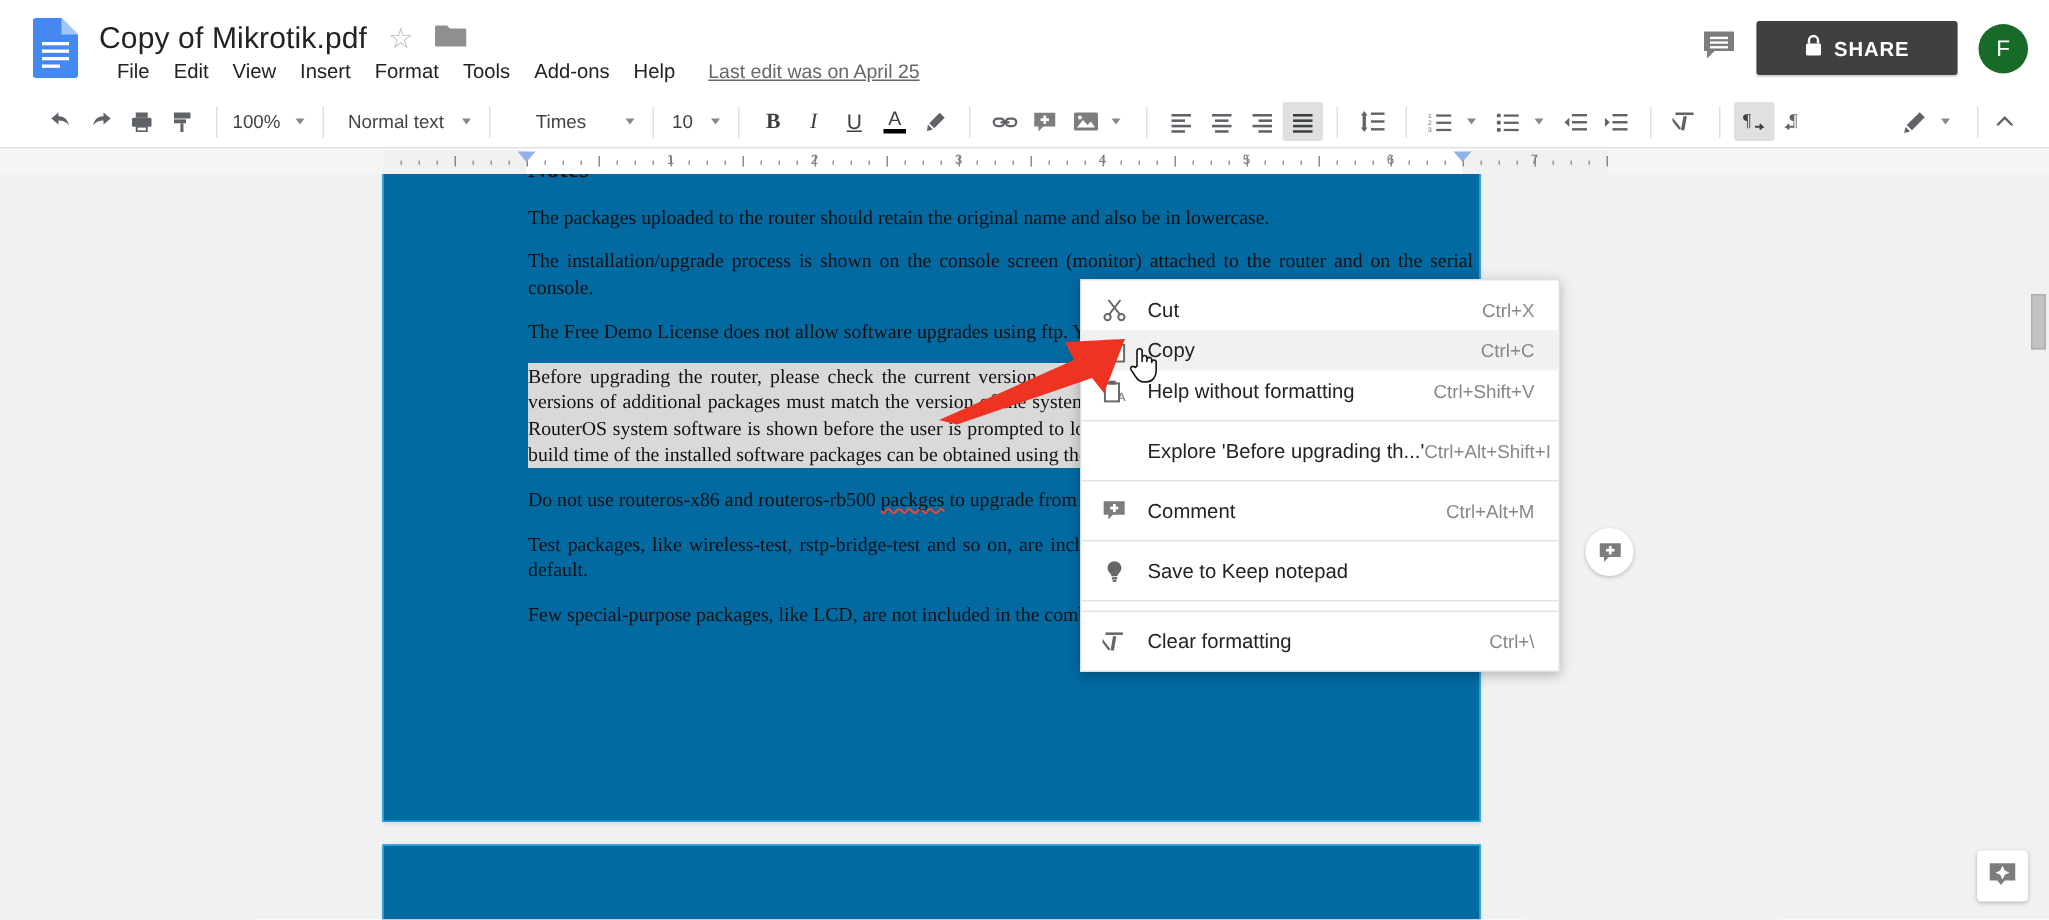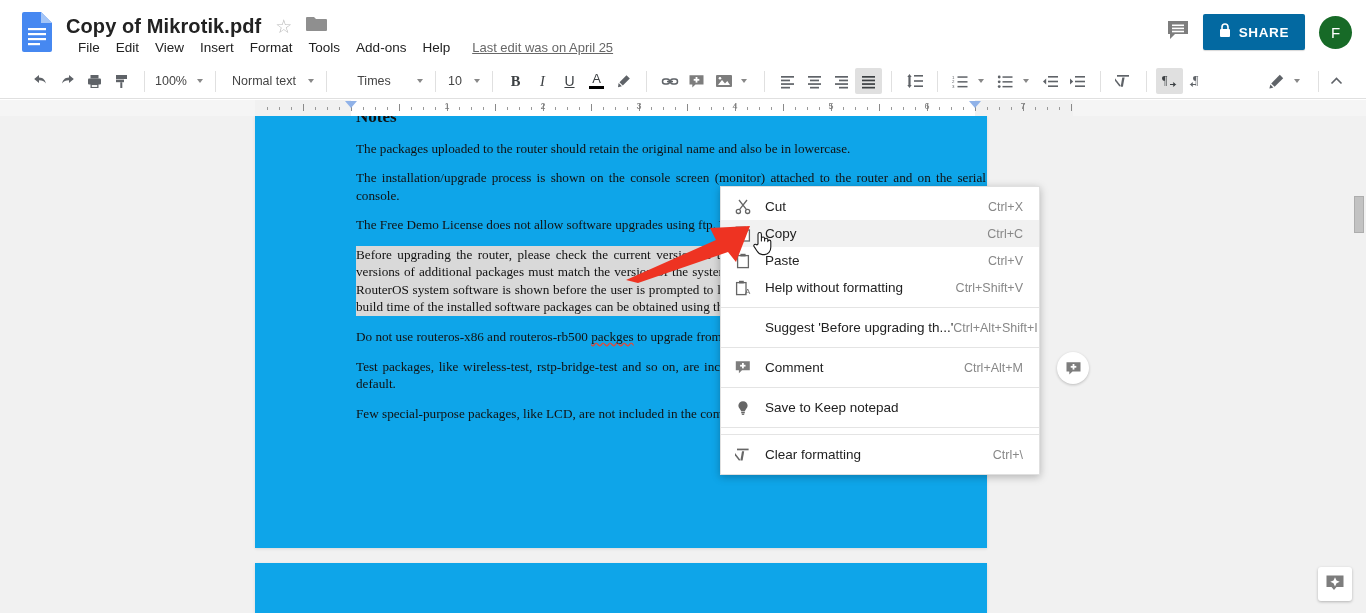--- a/index.html
+++ b/index.html
@@ -12,41 +12,41 @@
   #app { position: relative; width: 1366px; height: 613px; background: #fff; }
 
   
   .header { position: absolute; top: 0; left: 0; width: 1366px; height: 64px; background: #fff; }
   .doc-icon {
     position: absolute; left: 22px; top: 12px; width: 30px; height: 40px;
   }
   .doc-icon svg { display: block; }
   .title-row { position: absolute; left: 66px; top: 11px; height: 30px; display: flex; align-items: center; }
   .doc-title {
-    font-size: 20px; color: #222; font-weight: 700; white-space: nowrap;
+    font-size: 20px; color: #222; font-weight: 400; white-space: nowrap;
     letter-spacing: 0.1px;
   }
   .star-icon { margin-left: 14px; color: #b8b8b8; font-size: 19px; line-height: 1; cursor: pointer; }
   .folder-icon { margin-left: 14px; display: inline-block; cursor: pointer; }
 
   .menubar { position: absolute; left: 70px; top: 37px; display: flex; align-items: center; height: 20px; }
   .menu-item {
     font-size: 13.5px; color: #222; padding: 1px 8px; cursor: pointer; white-space: nowrap;
   }
   .last-edit {
     font-size: 13px; color: #676767; margin-left: 14px; text-decoration: underline;
     cursor: pointer; white-space: nowrap;
   }
 
   .header-right { position: absolute; right: 14px; top: 14px; display: flex; align-items: center; gap: 14px; }
   .comment-hist-icon { cursor: pointer; display: block; }
   .share-btn {
     display: flex; align-items: center; gap: 8px;
-    background: #0369a1; color: #fff; border: none; border-radius: 2px;
-    height: 36px; padding: 0 16px; cursor: pointer;
+    background: #404040; color: #fff; border: none; border-radius: 2px;
+    height: 36px; padding: 0 32px; cursor: pointer;
     font-size: 13.5px; font-weight: bold; letter-spacing: 0.6px;
     font-family: "Liberation Sans", sans-serif;
     box-shadow: 0 1px 1px rgba(0,0,0,0.16);
   }
   .avatar {
     width: 33px; height: 33px; border-radius: 50%; background: #176a27;
     color: #fff; font-size: 15px; display: flex; align-items: center;
     justify-content: center; cursor: pointer;
   }
 
@@ -98,22 +98,22 @@
     border-left: 6px solid transparent; border-right: 6px solid transparent;
     border-top: 7px solid #90b2e8;
   }
 
   
   .canvas {
     position: absolute; top: 116px; left: 0; width: 1352px; height: 497px;
     background: #f1f1f1; overflow: hidden;
   }
   .page {
-    position: absolute; left: 255px; width: 732px; background: #0ea5e9;
-    border: 5px solid #0ea5e9; box-shadow: 0 1px 3px rgba(0,0,0,0.1);
+    position: absolute; left: 255px; width: 732px; background: #0369a1;
+    border: 1px solid #0ea5e9; box-shadow: 0 1px 3px rgba(0,0,0,0.1);
   }
   .page-1 { top: -1px; height: 433px; }
   .page-2 { top: 447px; height: 200px; }
 
   .doc-body {
     position: absolute; left: 96px; top: 0px; width: 630px;
     font-family: "Liberation Serif", serif; font-size: 13.2px; color: #111;
     line-height: 1.33;
   }
   .doc-h { font-size: 17px; font-weight: bold; margin: 0 0 11px 0; color: #111; }
@@ -607,43 +607,33 @@
           <svg width="16" height="16" viewBox="0 0 16 16">
             <rect x="1.2" y="1.2" width="9" height="11" fill="none" stroke="#666" stroke-width="1.3"></rect>
             <rect x="5.4" y="4" width="9" height="11" fill="#fff" stroke="#666" stroke-width="1.3"></rect>
           </svg>
         </span>
         <span class="ctx-label">Copy</span>
         <span class="ctx-key">Ctrl+C</span>
       </div>
       <div class="ctx-item">
         <span class="ctx-ico">
-          <svg width="16" height="16" viewBox="0 0 16 16">
-            <rect x="2.6" y="2.6" width="10.8" height="12" fill="none" stroke="#666" stroke-width="1.3"></rect>
-            <rect x="5.4" y="0.8" width="5.2" height="2.6" fill="#666"></rect>
-          </svg>
-        </span>
-        <span class="ctx-label">Paste</span>
-        <span class="ctx-key">Ctrl+V</span>
-      </div>
-      <div class="ctx-item">
-        <span class="ctx-ico">
           <svg width="17" height="16" viewBox="0 0 17 16">
             <rect x="1.6" y="2.6" width="9.4" height="12" fill="none" stroke="#666" stroke-width="1.3"></rect>
             <rect x="4" y="0.8" width="4.8" height="2.6" fill="#666"></rect>
             <text x="10" y="14" font-size="8" fill="#666" font-family="Liberation Sans">A</text>
           </svg>
         </span>
         <span class="ctx-label">Help without formatting</span>
         <span class="ctx-key">Ctrl+Shift+V</span>
       </div>
       <div class="ctx-div"></div>
       <div class="ctx-item">
         <span class="ctx-ico"></span>
-        <span class="ctx-label">Suggest 'Before upgrading th...'</span>
+        <span class="ctx-label">Explore 'Before upgrading th...'</span>
         <span class="ctx-key">Ctrl+Alt+Shift+I</span>
       </div>
       <div class="ctx-div"></div>
       <div class="ctx-item">
         <span class="ctx-ico">
           <svg width="16" height="16" viewBox="0 0 16 16">
             <path d="M0.8 1.2h14v9h-7.8l-3.1 3.1V10.2H0.8z" fill="#7d7d7d"></path>
             <rect x="7" y="3" width="1.8" height="5.4" fill="#fff"></rect>
             <rect x="5.1" y="4.8" width="5.4" height="1.8" fill="#fff"></rect>
           </svg>

